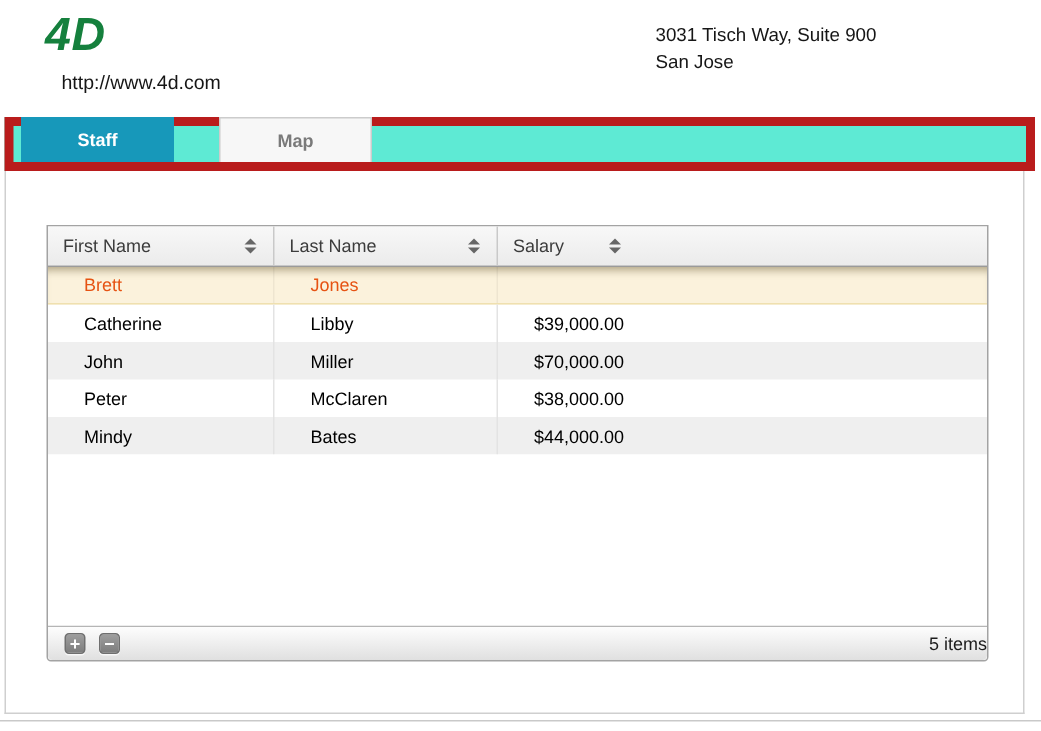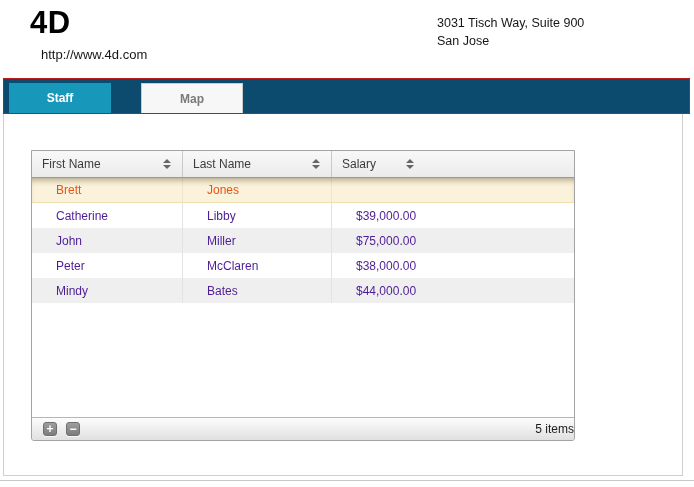--- a/index.html
+++ b/index.html
@@ -1,59 +1,59 @@
 <!DOCTYPE html>
 <html><head>
 <meta charset="utf-8">
 <style>
   * { margin:0; padding:0; box-sizing:border-box; }
   html,body { width:694px; height:487px; background:#fff; overflow:hidden;
               font-family:"Liberation Sans", sans-serif; }
   body { position:relative; }
 
   
-  .logo        { position:absolute; left:30px; top:5px; font-size:31px; font-weight:bold; color:#000000; letter-spacing:0.5px; }
+  .logo        { position:absolute; left:30px; top:5px; font-size:31px; font-weight:bold; color:#15803d; letter-spacing:0.5px;font-style:italic; }
   .site-url    { position:absolute; left:41px; top:47px; font-size:13px; color:#161616; }
   .address     { position:absolute; left:437px; top:14px; font-size:12.5px; color:#161616; line-height:18px; }
 
   
   .tabstrip    { position:absolute; left:3px; top:78px; width:687px; height:36px;
-                 background:#0c4a6e; border:1px solid #b91c1c; }
+                 background:#5eead4; border:6px solid #b91c1c; }
   .tab         { position:absolute; bottom:0; height:30px; width:102px; line-height:30px;
                  text-align:center; font-size:12px; font-weight:bold; cursor:pointer; }
   .tab-active  { left:5px; background:#1798ba; color:#fff; }
   .tab-idle    { left:109px; background:#f7f7f7; color:#7a7a7a;
                  border:1px solid #cccccc; border-bottom:none;margin-left:28px; }
 
   
   .panel       { position:absolute; left:3px; top:114px; width:680px; height:362px;
                  background:#fff; border:1px solid #cfcfcf; border-top:none; }
 
   
-  .table       { position:absolute; left:27px; top:36px; width:544px; height:291px;
+  .table       { position:absolute; left:27px; top:36px; width:628px; height:291px;
                  border:1px solid #a3a3a3; border-radius:0 0 3px 3px;
                  display:flex; flex-direction:column; background:#fff; }
   .thead       { display:flex; height:27px; flex:0 0 27px;
                  background:linear-gradient(#f8f8f8,#ebebeb);
                  border-bottom:1px solid #9a9a9a; }
   .th          { display:flex; align-items:center; padding-left:10px;
                  font-size:12px; color:#3c3c3c; border-right:1px solid #c9c9c9; cursor:pointer; }
   .th-first    { width:151px; }
   .th-last     { width:149px; }
   .th-salary   { flex:1; border-right:none; }
   .sort-icon   { display:flex; flex-direction:column; align-items:center; }
   .th-first .sort-icon, .th-last .sort-icon { margin-left:auto; margin-right:11px; }
   .th-salary .sort-icon { margin-left:30px; }
   .tri-up      { width:0; height:0; border-left:4px solid transparent; border-right:4px solid transparent;
                  border-bottom:4px solid #666; margin-bottom:2px; }
   .tri-down    { width:0; height:0; border-left:4px solid transparent; border-right:4px solid transparent;
                  border-top:4px solid #666; }
 
   .tbody       { display:flex; flex-direction:column; }
-  .tr          { display:flex; height:25px; flex:0 0 25px; font-size:12px; color:#4c1d95; cursor:pointer; }
+  .tr          { display:flex; height:25px; flex:0 0 25px; font-size:12px; color:#000000; cursor:pointer; }
   .tr.stripe   { background:#efefef; }
   .tr.selected { background:#fbf2dc; color:#e65313;
                  box-shadow:inset 0 6px 6px -4px rgba(110,95,55,0.55);
                  border-bottom:1px solid #efe0af; }
   .td          { display:flex; align-items:center; padding-left:24px;
                  border-right:1px solid #e3e3e3; overflow:hidden; white-space:nowrap; }
   .tr.selected .td { border-right-color:rgba(0,0,0,0.05); }
   .td-first    { width:151px; }
   .td-last     { width:149px; }
   .td-salary   { flex:1; border-right:none; }
@@ -126,21 +126,21 @@
 
         <div class="tr">
           <div class="td td-first">Catherine</div>
           <div class="td td-last">Libby</div>
           <div class="td td-salary">$39,000.00</div>
         </div>
 
         <div class="tr stripe">
           <div class="td td-first">John</div>
           <div class="td td-last">Miller</div>
-          <div class="td td-salary">$75,000.00</div>
+          <div class="td td-salary">$70,000.00</div>
         </div>
 
         <div class="tr">
           <div class="td td-first">Peter</div>
           <div class="td td-last">McClaren</div>
           <div class="td td-salary">$38,000.00</div>
         </div>
 
         <div class="tr stripe">
           <div class="td td-first">Mindy</div>

